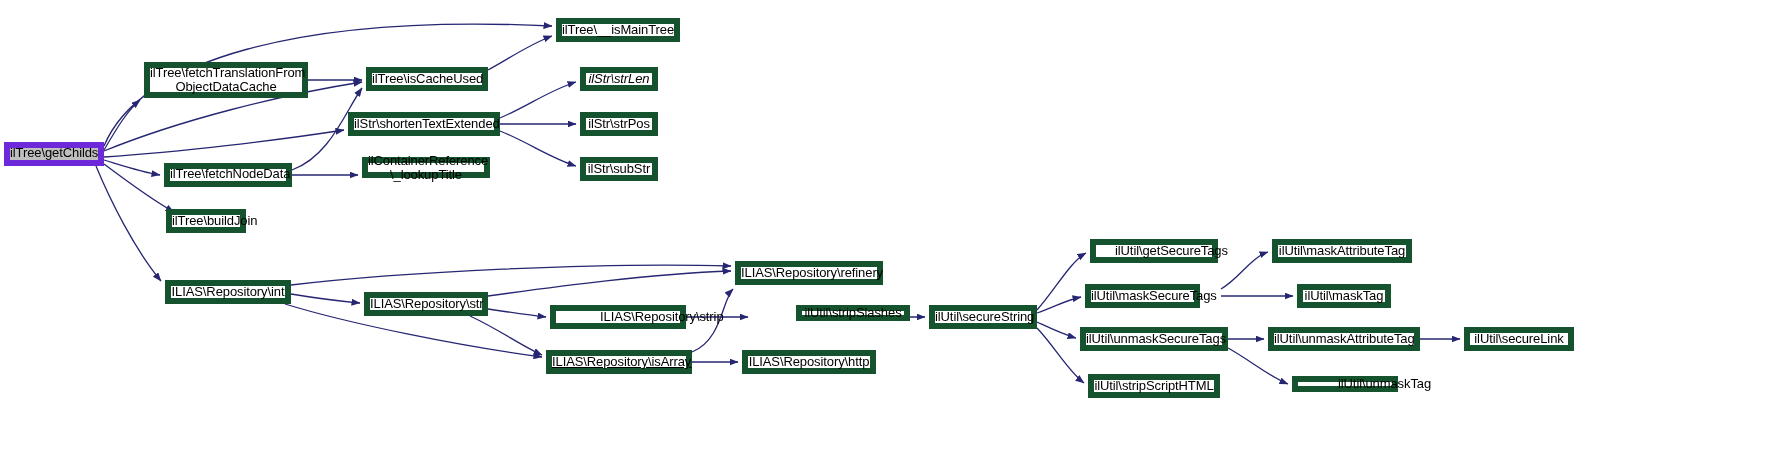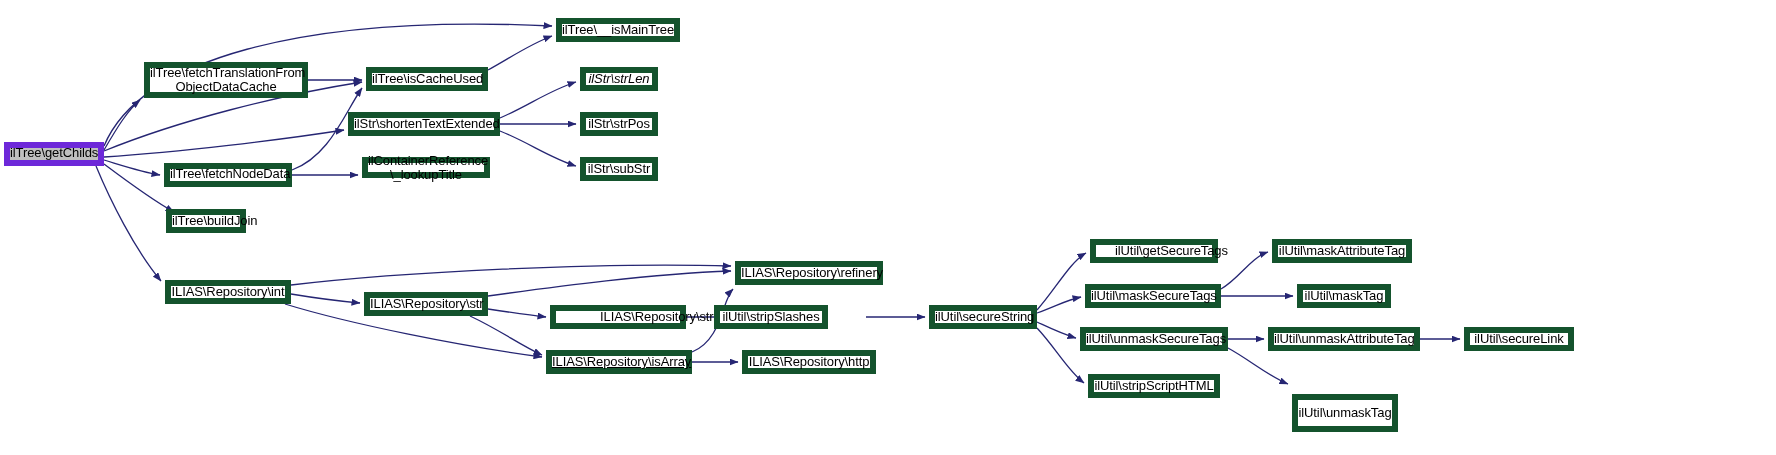--- a/index.html
+++ b/index.html
@@ -115,27 +115,27 @@
       <div class="gnode" style="left: 580px; top: 112px; width: 78px; height: 24px;"><span class="nlabel">ilStr\strPos</span></div>
       <div class="gnode" style="left: 164px; top: 163px; width: 128px; height: 24px; align-items: flex-end;"><span class="nlabel">ilTree\fetchNodeData</span></div>
       <div class="gnode" style="left: 362px; top: 157px; width: 128px; height: 21px;"><span class="nlabel">ilContainerReference
 \_lookupTitle</span></div>
       <div class="gnode" style="left: 580px; top: 157px; width: 78px; height: 24px;"><span class="nlabel">ilStr\subStr</span></div>
       <div class="gnode" style="left: 166px; top: 209px; width: 80px; height: 24px; justify-content: center;"><span class="nlabel">ilTree\buildJoin</span></div>
       <div class="gnode" style="left: 165px; top: 280px; width: 126px; height: 24px;"><span class="nlabel">ILIAS\Repository\int</span></div>
       <div class="gnode" style="left: 364px; top: 292px; width: 124px; height: 24px;"><span class="nlabel">ILIAS\Repository\str</span></div>
       <div class="gnode" style="left: 735px; top: 261px; width: 148px; height: 24px;"><span class="nlabel">ILIAS\Repository\refinery</span></div>
       <div class="gnode" style="left: 550px; top: 305px; width: 136px; height: 24px; padding-left: 44px;"><span class="nlabel">ILIAS\Repository\strip</span></div>
-      <div class="gnode" style="left: 714px; top: 305px; width: 114px; height: 24px;"><span class="nlabel">ilUtil\stripSlashes</span></div>
+      <div class="gnode" style="left: 796px; top: 305px; width: 114px; height: 16px;"><span class="nlabel">ilUtil\stripSlashes</span></div>
       <div class="gnode" style="left: 546px; top: 350px; width: 146px; height: 24px; text-decoration: underline;"><span class="nlabel">ILIAS\Repository\isArray</span></div>
       <div class="gnode" style="left: 742px; top: 350px; width: 134px; height: 24px;"><span class="nlabel">ILIAS\Repository\http</span></div>
       <div class="gnode" style="left: 929px; top: 305px; width: 108px; height: 24px;"><span class="nlabel">ilUtil\secureString</span></div>
       <div class="gnode" style="left: 1090px; top: 239px; width: 128px; height: 24px; padding-left: 19px;"><span class="nlabel">ilUtil\getSecureTags</span></div>
-      <div class="gnode" style="left: 1085px; top: 284px; width: 136px; height: 24px; justify-content: center;"><span class="nlabel">ilUtil\maskSecureTags</span></div>
+      <div class="gnode" style="left: 1085px; top: 284px; width: 115px; height: 24px; justify-content: center;"><span class="nlabel">ilUtil\maskSecureTags</span></div>
       <div class="gnode" style="left: 1080px; top: 327px; width: 148px; height: 24px;"><span class="nlabel">ilUtil\unmaskSecureTags</span></div>
       <div class="gnode" style="left: 1088px; top: 374px; width: 132px; height: 24px; justify-content: flex-end;"><span class="nlabel">ilUtil\stripScriptHTML</span></div>
       <div class="gnode" style="left: 1272px; top: 239px; width: 140px; height: 24px;"><span class="nlabel">ilUtil\maskAttributeTag</span></div>
       <div class="gnode" style="left: 1297px; top: 284px; width: 94px; height: 24px;"><span class="nlabel">ilUtil\maskTag</span></div>
       <div class="gnode" style="left: 1268px; top: 327px; width: 152px; height: 24px;"><span class="nlabel">ilUtil\unmaskAttributeTag</span></div>
-      <div class="gnode" style="left: 1292px; top: 394px; width: 106px; height: 38px;"><span class="nlabel">ilUtil\unmaskTag</span></div>
+      <div class="gnode" style="left: 1292px; top: 376px; width: 106px; height: 16px; padding-left: 40px;"><span class="nlabel">ilUtil\unmaskTag</span></div>
       <div class="gnode" style="left: 1464px; top: 327px; width: 110px; height: 24px;"><span class="nlabel">ilUtil\secureLink</span></div>
     </div>
 </div>
 
 </body></html>

